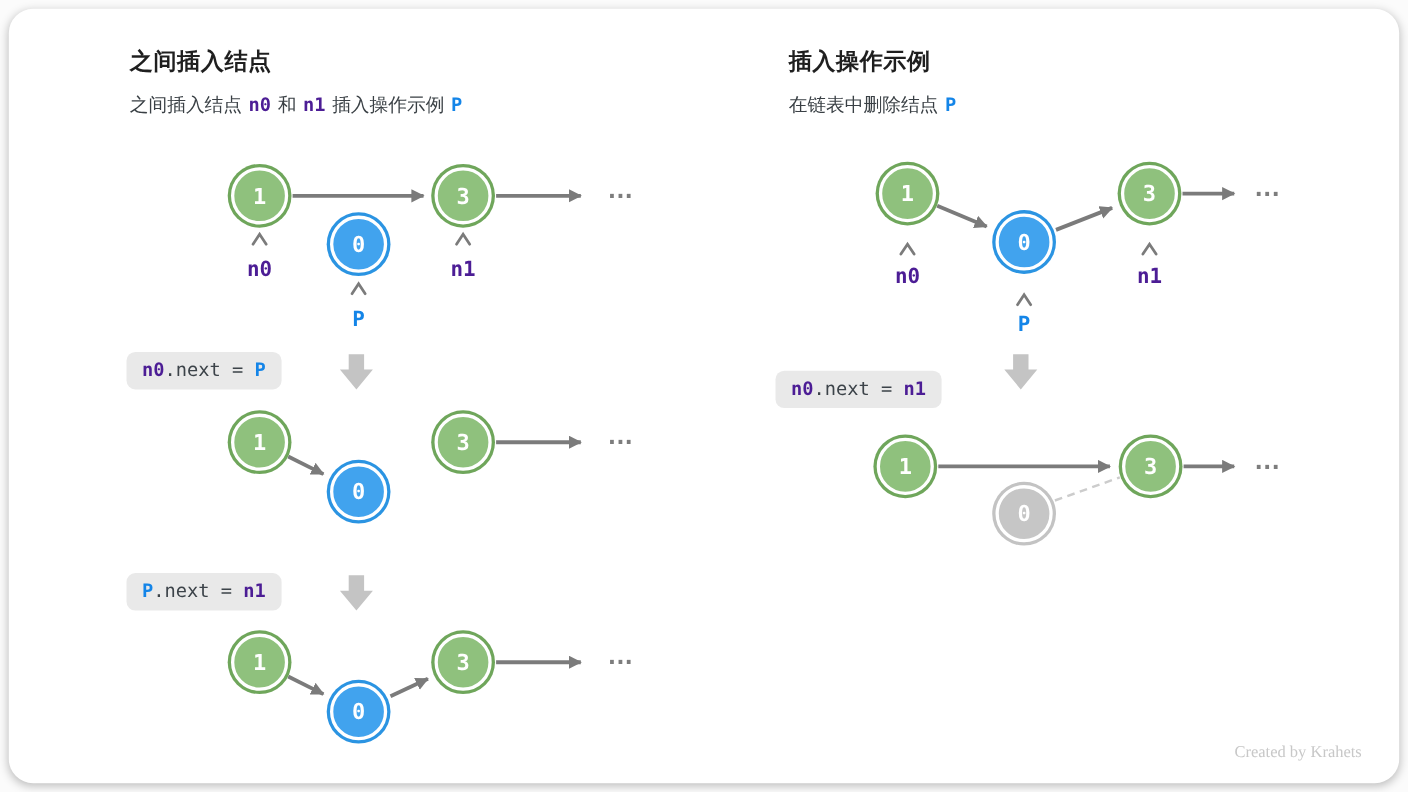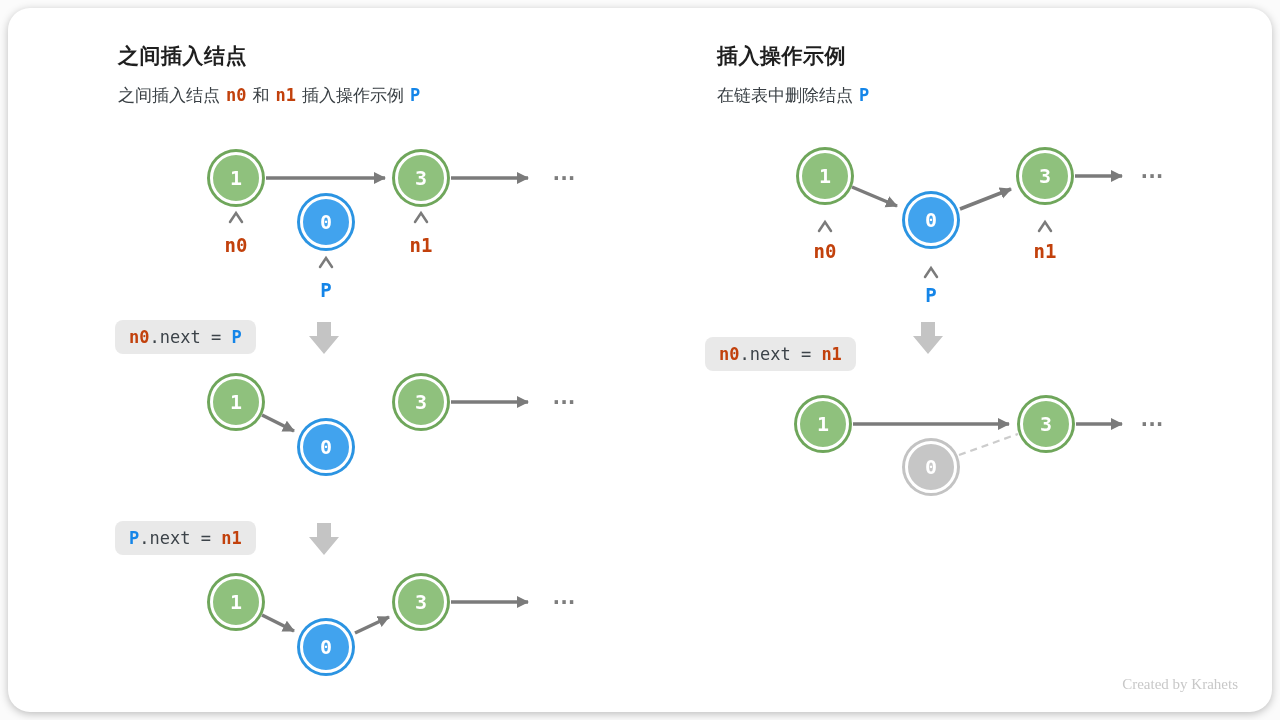--- a/index.html
+++ b/index.html
@@ -19,21 +19,21 @@
     position:absolute;font-size:21px;font-weight:bold;color:#1f1f1f;
     letter-spacing:0.5px;white-space:nowrap;
   }
   .panel-sub{
     position:absolute;font-size:17px;color:#3a4045;white-space:nowrap;
   }
   .var{
     font-family:"DejaVu Sans Mono","Liberation Mono",monospace;
     font-weight:bold;margin:0 6px;font-size:17px;
   }
-  .green-t{color:#c2410c;}
+  .green-t{color:#4c1d95;}
   .blue-t{color:#1485e8;}
   .node{
     position:absolute;width:46px;height:46px;border-radius:50%;
     border:3px solid #ffffff;
     transform:translate(-50%,-50%);
     display:flex;align-items:center;justify-content:center;
     font-family:"DejaVu Sans Mono","Liberation Mono",monospace;
     font-size:20px;font-weight:bold;color:#ffffff;
   }
   .node.green{background:#8fc17d;box-shadow:0 0 0 3px #6fa65b;}

